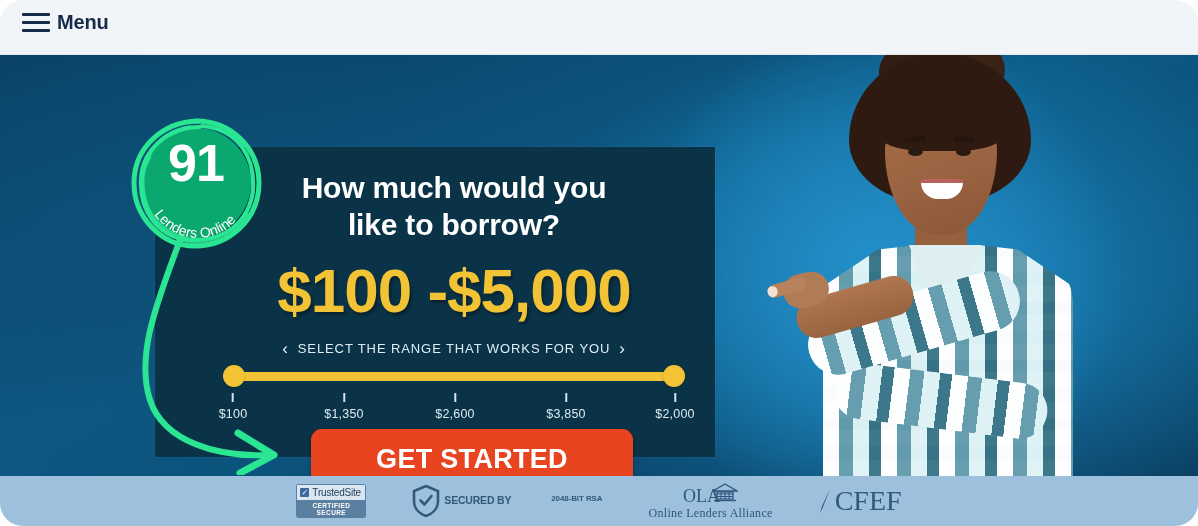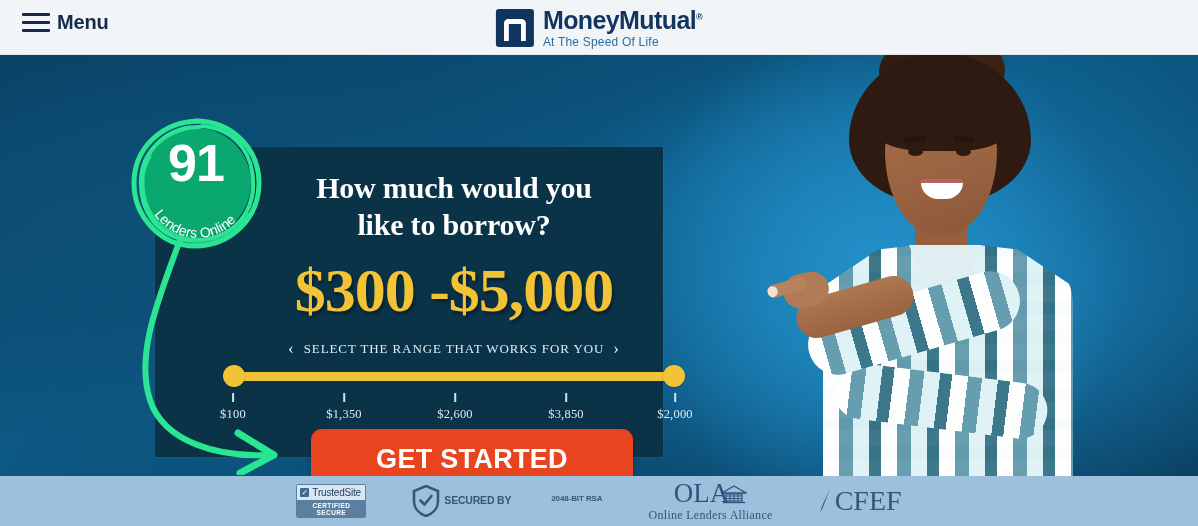--- a/index.html
+++ b/index.html
@@ -2,21 +2,21 @@
 <html><head>
 <meta charset="utf-8">
 <title>MoneyMutual</title>
 <style>
   html,body{margin:0;padding:0;}
   body{
     width:1198px;height:526px;overflow:hidden;
     font-family:"Liberation Sans", sans-serif;
     background:#ffffff;
   }
-  .page{position:relative;width:1198px;height:526px;overflow:hidden;}
+  .page{position:relative;width:1198px;height:526px;overflow:hidden;border-radius:23px;}
 
   
   .header{
     position:absolute;left:0;top:0;width:1198px;height:55px;
     background:#f1f5f8;
     border-bottom:1px solid #e2e8ed;
     box-sizing:border-box;
   }
   .menu-btn{
     position:absolute;left:22px;top:12px;
@@ -175,24 +175,23 @@
         rgba(255,255,255,.95) 0 16px,
         rgba(93,152,170,.92) 16px 30px,
         rgba(223,243,246,.95) 30px 46px,
         rgba(44,107,128,.9) 46px 58px),
       #cfe7ec;
     transform:rotate(7deg);border-radius:28px;
   }
 
   
   .card{
-    position:absolute;left:155px;top:92px;width:508px;height:310px;
+    position:absolute;left:155px;top:92px;width:560px;height:310px;
     background:#0b3348;
     box-shadow:0 0 0 1px rgba(255,255,255,0.03);
-    font-family:Liberation Serif, serif;
   }
   .headline{
     position:absolute;left:0;top:23px;width:598px;text-align:center;
     color:#ffffff;font-size:30px;font-weight:bold;line-height:1.22;
     letter-spacing:-0.2px;
   }
   .amount{
     position:absolute;left:0;top:108px;width:598px;text-align:center;
     color:#f2c335;font-size:62px;font-weight:bold;letter-spacing:-1px;
     text-shadow:2px 3px 3px rgba(0,0,0,0.35);
@@ -285,21 +284,21 @@
     text-align:center;padding:1.5px 0;font-weight:bold;
   }
 
   .sec{display:flex;align-items:center;gap:4px;}
   .sec-txt{display:flex;flex-direction:row;line-height:1.1;gap:40px;}
   .sec-1{font-size:10.5px;font-weight:bold;color:#33587c;letter-spacing:-.2px;}
   .sec-2{font-size:8px;font-weight:bold;color:#33587c;letter-spacing:-.1px;}
 
   .ola{display:flex;flex-direction:column;align-items:center;}
   .ola-main{
-    font-family:"Liberation Serif", serif;font-size:27px;color:#2f557c;
+    font-family:"Liberation Serif", serif;font-size:18px;color:#2f557c;
     line-height:1;letter-spacing:0px;display:flex;align-items:flex-end;gap:1px;
   }
   .ola-sub{
     font-family:"Liberation Serif", serif;font-size:12px;color:#2f557c;
     letter-spacing:.3px;margin-top:1px;
   }
   .cfef{
     font-family:"Liberation Serif", serif;font-size:28px;color:#33587c;
     line-height:1;display:flex;align-items:center;gap:2px;
   }
@@ -313,27 +312,20 @@
 
     <div class="menu-btn">
       <span class="burger">
         <i></i>
           <i></i>
           <i></i>
       </span>
       <span class="menu-label">Menu</span>
     </div>
 
-    <div class="logo">
-      <span class="logo-mark"></span>
-      <span class="logo-text">
-        <span class="logo-name"><span>MoneyMutual</span><span class="logo-reg">®</span></span>
-        <span class="logo-tag">At The Speed Of Life</span>
-      </span>
-    </div>
   </div>
 
   <div class="hero">
     <div class="hero-glow"></div>
 
     <div class="woman">
       <div class="w-bun"></div>
         <div class="w-bun2"></div>
       <div class="w-hair"></div>
       <div class="w-neck"></div>
@@ -354,21 +346,21 @@
       <div class="w-finger"></div>
     </div>
 
     <div class="card">
 
       <div class="headline">
         <div>How much would you</div>
         <div>like to borrow?</div>
       </div>
 
-      <div class="amount">$300 -$5,000</div>
+      <div class="amount">$100 -$5,000</div>
 
       <div class="select-range">
         <span class="chev">‹</span>
         <span>SELECT THE RANGE THAT WORKS FOR YOU</span>
         <span class="chev">›</span>
       </div>
 
       <div class="slider">
         <div class="track"></div>
         <div class="knob left"></div>

